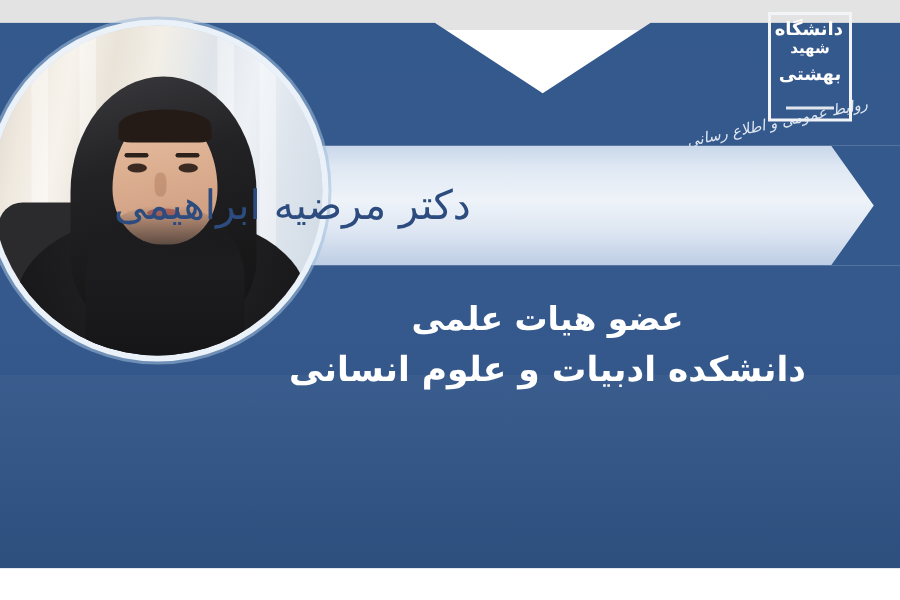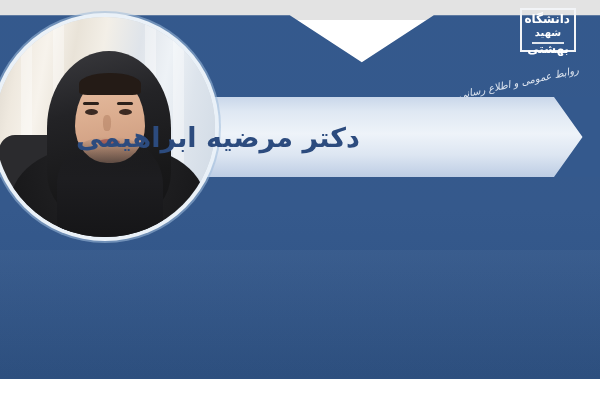--- a/index.html
+++ b/index.html
@@ -67,24 +67,24 @@
   
   .logo-wrap {
     position: absolute;
     right: 18px;
     top: 6px;
     width: 86px;
     height: 82px;
   }
   .logo-box {
     position: absolute;
-    right: 6px;
+    right: 14px;
     top: 2px;
     width: 56px;
-    height: 44px;
+    height: 73px;
     border: 2px solid #f2f4f7;
     box-sizing: border-box;
   }
   .logo-box .logo-line {
     position: absolute;
     left: 4px;
     right: 4px;
     color: #ffffff;
     font-family: "DejaVu Sans", sans-serif;
     font-weight: bold;
@@ -278,21 +278,21 @@
     height: 80px;
     z-index: 5;
     display: flex;
     align-items: center;
     justify-content: flex-end;
     padding-right: 60px;
     box-sizing: border-box;
     direction: rtl;
     color: #2c4b7e;
     font-family: "DejaVu Sans", sans-serif;
-    font-weight: bold;
+    font-weight: normal;
     font-size: 27px;
     letter-spacing: 0px;
     white-space: nowrap;
   }
 
   
   .subtitle {
     position: absolute;
     left: 150px;
     top: 198px;
@@ -346,14 +346,18 @@
     <div class="eye r"></div>
     <div class="nose"></div>
     <div class="mouth"></div>
     <div class="veil-front"></div>
   </div>
 
   <div class="ribbon"></div>
   <div class="ribbon-notch"></div>
   <div class="ribbon-name">دکتر مرضیه ابراهیمی</div>
 
+  <div class="subtitle">
+    <div class="ln1">عضو هیات علمی</div>
+    <div class="ln2">دانشکده ادبیات و علوم انسانی</div>
+  </div>
 
 </div>
 
 </body></html>

